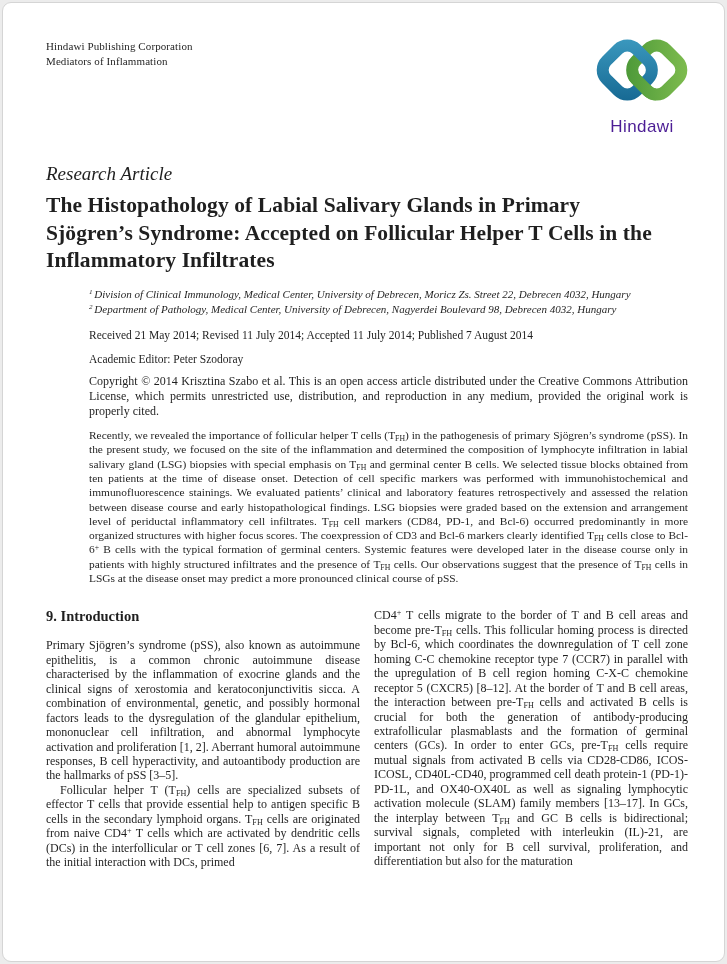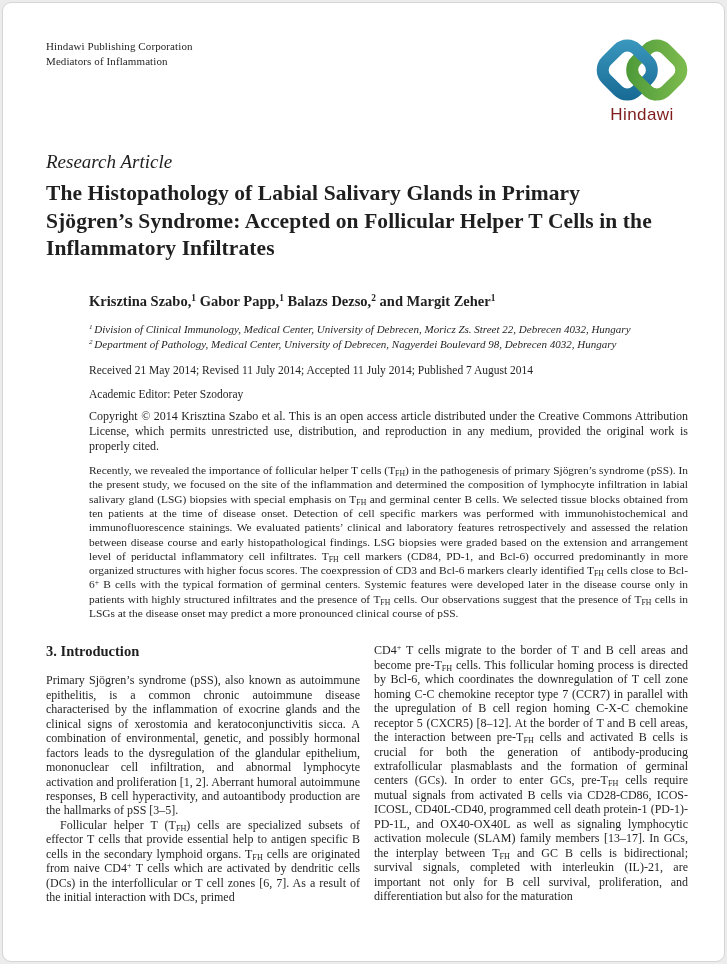--- a/index.html
+++ b/index.html
@@ -13,21 +13,21 @@
     background:#ffffff;border:1px solid #d5d5d5;border-radius:9px;
     overflow:hidden;
   }
   .content{padding:36px 36px 0 43px;}
   
   .header-row{display:flex;justify-content:space-between;align-items:flex-start;}
   .publisher-block{font-size:11px;line-height:14.6px;letter-spacing:0.1px;}
   .logo-block{display:flex;flex-direction:column;align-items:center;margin-top:-4px;}
   .logo-wordmark{
     font-family:"Liberation Sans","DejaVu Sans",sans-serif;
-    font-size:17px;color:#7f1d1d;letter-spacing:0.4px;margin-top:0px;
+    font-size:17px;color:#4c1d95;letter-spacing:0.4px;margin-top:12px;
   }
   
   .kicker{font-style:italic;font-size:19px;margin-top:26px;}
   .page-title{
     font-weight:bold;font-size:21.5px;line-height:27.5px;
     margin-top:7px;max-width:610px;letter-spacing:0.1px;
   }
   
   .frontmatter{margin-left:43px;}
   .authors-line{font-weight:bold;font-size:14.5px;margin-top:30px;}
@@ -81,38 +81,37 @@
         </svg>
         <div class="logo-wordmark">Hindawi</div>
       </div>
     </div>
 
     <div class="kicker">Research Article</div>
 
     <h1 class="page-title" style="margin-bottom:0;">The Histopathology of Labial Salivary Glands in Primary Sjögren’s Syndrome: Accepted on Follicular Helper T Cells in the Inflammatory Infiltrates</h1>
 
     <div class="frontmatter">
-      <div class="authors-line">Krisztina Szabo,<sup>1</sup> Gabor Papp,<sup>1</sup> Balazs Dezso,<sup>2</sup> and Margit Zeher<sup>1</sup></div>
 
       <div class="affiliations">
         <div class="aff-line"><sup>1 </sup>Division of Clinical Immunology, Medical Center, University of Debrecen, Moricz Zs. Street 22, Debrecen 4032, Hungary</div>
         <div class="aff-line"><sup>2 </sup>Department of Pathology, Medical Center, University of Debrecen, Nagyerdei Boulevard 98, Debrecen 4032, Hungary</div>
       </div>
 
       <div class="meta-line">Received 21 May 2014; Revised 11 July 2014; Accepted 11 July 2014; Published 7 August 2014</div>
       <div class="meta-line">Academic Editor: Peter Szodoray</div>
 
       <div class="copyright-text">Copyright © 2014 Krisztina Szabo et al. This is an open access article distributed under the Creative Commons Attribution License, which permits unrestricted use, distribution, and reproduction in any medium, provided the original work is properly cited.</div>
 
       <div class="abstract-text">Recently, we revealed the importance of follicular helper T cells (T<sub>FH</sub>) in the pathogenesis of primary Sjögren’s syndrome (pSS). In the present study, we focused on the site of the inflammation and determined the composition of lymphocyte infiltration in labial salivary gland (LSG) biopsies with special emphasis on T<sub>FH</sub> and germinal center B cells. We selected tissue blocks obtained from ten patients at the time of disease onset. Detection of cell specific markers was performed with immunohistochemical and immunofluorescence stainings. We evaluated patients’ clinical and laboratory features retrospectively and assessed the relation between disease course and early histopathological findings. LSG biopsies were graded based on the extension and arrangement level of periductal inflammatory cell infiltrates. T<sub>FH</sub> cell markers (CD84, PD-1, and Bcl-6) occurred predominantly in more organized structures with higher focus scores. The coexpression of CD3 and Bcl-6 markers clearly identified T<sub>FH</sub> cells close to Bcl-6<sup>+</sup> B cells with the typical formation of germinal centers. Systemic features were developed later in the disease course only in patients with highly structured infiltrates and the presence of T<sub>FH</sub> cells. Our observations suggest that the presence of T<sub>FH</sub> cells in LSGs at the disease onset may predict a more pronounced clinical course of pSS.</div>
     </div>
 
     <div class="columns">
       <div class="col">
-        <div class="section-heading">3. Introduction</div>
+        <div class="section-heading">9. Introduction</div>
         <p class="body-par" style="margin:0;">Primary Sjögren’s syndrome (pSS), also known as autoimmune epithelitis, is a common chronic autoimmune disease characterised by the inflammation of exocrine glands and the clinical signs of xerostomia and keratoconjunctivitis sicca. A combination of environmental, genetic, and possibly hormonal factors leads to the dysregulation of the glandular epithelium, mononuclear cell infiltration, and abnormal lymphocyte activation and proliferation [1, 2]. Aberrant humoral autoimmune responses, B cell hyperactivity, and autoantibody production are the hallmarks of pSS [3–5].</p>
         <p class="body-par indented" style="margin:0;">Follicular helper T (T<sub>FH</sub>) cells are specialized subsets of effector T cells that provide essential help to antigen specific B cells in the secondary lymphoid organs. T<sub>FH</sub> cells are originated from naive CD4<sup>+</sup> T cells which are activated by dendritic cells (DCs) in the interfollicular or T cell zones [6, 7]. As a result of the initial interaction with DCs, primed</p>
       </div>
       <div class="col">
         <p class="body-par" style="margin:2px 0 0 0;">CD4<sup>+</sup> T cells migrate to the border of T and B cell areas and become pre-T<sub>FH</sub> cells. This follicular homing process is directed by Bcl-6, which coordinates the downregulation of T cell zone homing C-C chemokine receptor type 7 (CCR7) in parallel with the upregulation of B cell region homing C-X-C chemokine receptor 5 (CXCR5) [8–12]. At the border of T and B cell areas, the interaction between pre-T<sub>FH</sub> cells and activated B cells is crucial for both the generation of antibody-producing extrafollicular plasmablasts and the formation of germinal centers (GCs). In order to enter GCs, pre-T<sub>FH</sub> cells require mutual signals from activated B cells via CD28-CD86, ICOS-ICOSL, CD40L-CD40, programmed cell death protein-1 (PD-1)-PD-1L, and OX40-OX40L as well as signaling lymphocytic activation molecule (SLAM) family members [13–17]. In GCs, the interplay between T<sub>FH</sub> and GC B cells is bidirectional; survival signals, completed with interleukin (IL)-21, are important not only for B cell survival, proliferation, and differentiation but also for the maturation</p>
       </div>
     </div>
 
   </div>
 </div>

